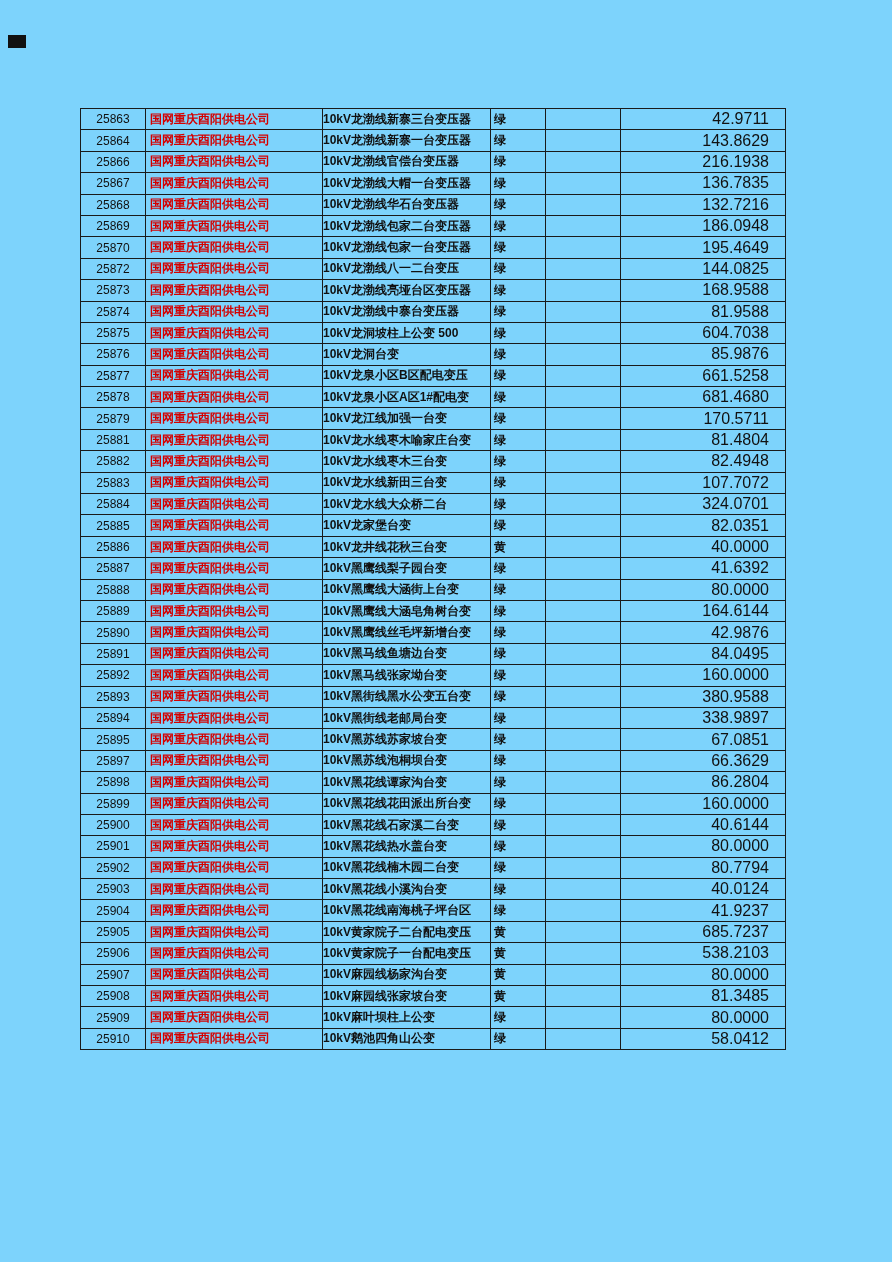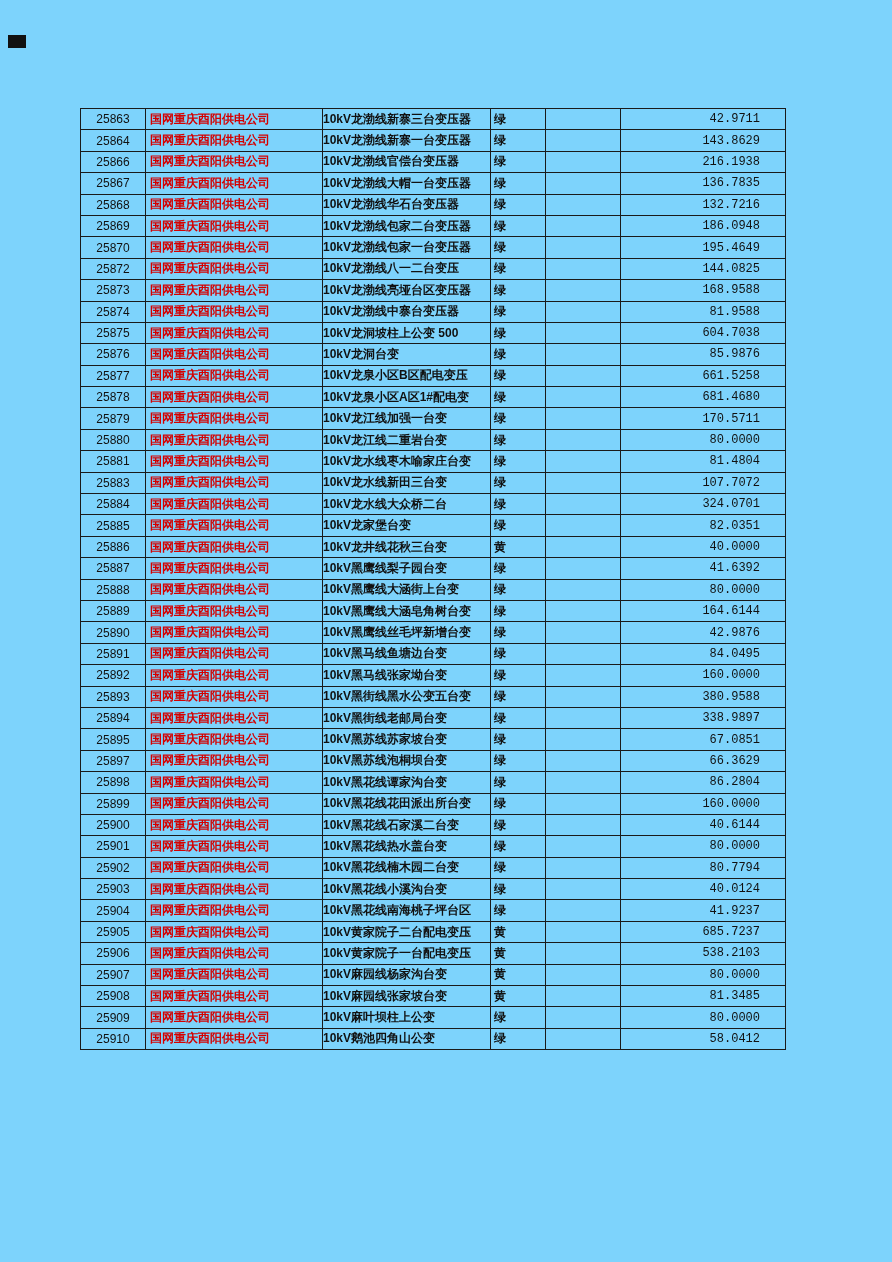--- a/index.html
+++ b/index.html
@@ -65,23 +65,22 @@
     font-weight: 600;
     font-size: 12px;
   }
   td.col-status {
     padding-left: 3px;
     font-weight: 600;
     font-size: 12px;
   }
   td.col-value {
     text-align: right;
-    padding-right: 25px;
-    font-size: 12px;
-    font-family: Liberation Mono, monospace;
+    padding-right: 16px;
+    font-size: 16px;
   }
 </style>
 </head>
 <body>
 
 <div class="page">
   <div class="corner-mark"></div>
 
   <table class="data-table">
     <colgroup>
@@ -207,34 +206,34 @@
   </tr>
         <tr>
     <td class="col-id">25879</td>
     <td class="col-company" style="color: rgb(212, 0, 0);">国网重庆酉阳供电公司</td>
     <td class="col-device">10kV龙江线加强一台变</td>
     <td class="col-status">绿</td>
     <td class="col-blank"></td>
     <td class="col-value">170.5711</td>
   </tr>
         <tr>
-    <td class="col-id">25880</td>
-    <td class="col-company" style="color: rgb(212, 0, 0);">国网重庆酉阳供电公司</td>
-    <td class="col-device">10kV龙江线二重岩台变</td>
-    <td class="col-status">绿</td>
-    <td class="col-blank"></td>
-    <td class="col-value">80.0000</td>
-  </tr>
-        <tr>
     <td class="col-id">25881</td>
     <td class="col-company" style="color: rgb(212, 0, 0);">国网重庆酉阳供电公司</td>
     <td class="col-device">10kV龙水线枣木喻家庄台变</td>
     <td class="col-status">绿</td>
     <td class="col-blank"></td>
     <td class="col-value">81.4804</td>
+  </tr>
+        <tr>
+    <td class="col-id">25882</td>
+    <td class="col-company" style="color: rgb(212, 0, 0);">国网重庆酉阳供电公司</td>
+    <td class="col-device">10kV龙水线枣木三台变</td>
+    <td class="col-status">绿</td>
+    <td class="col-blank"></td>
+    <td class="col-value">82.4948</td>
   </tr>
         <tr>
     <td class="col-id">25883</td>
     <td class="col-company" style="color: rgb(212, 0, 0);">国网重庆酉阳供电公司</td>
     <td class="col-device">10kV龙水线新田三台变</td>
     <td class="col-status">绿</td>
     <td class="col-blank"></td>
     <td class="col-value">107.7072</td>
   </tr>
         <tr>

